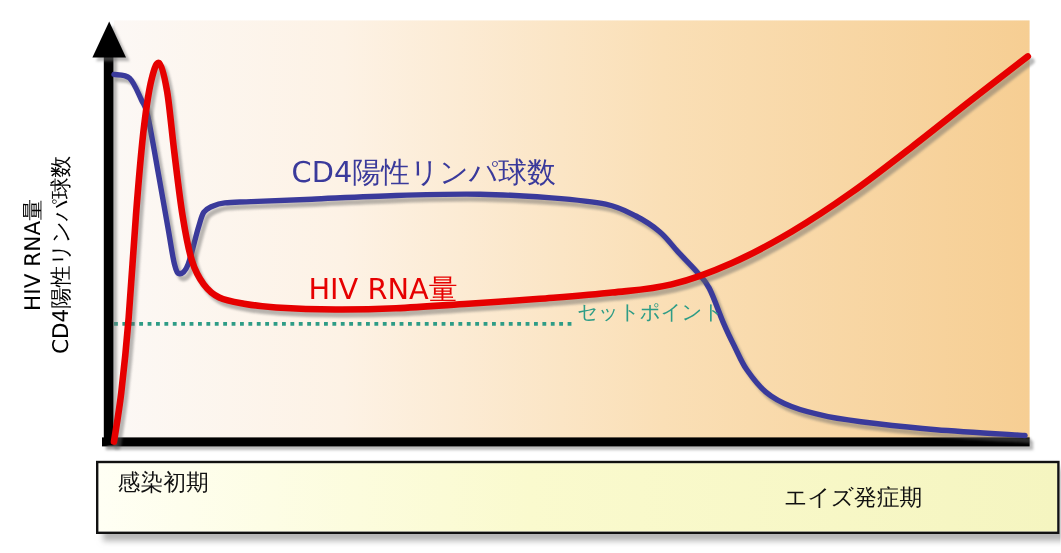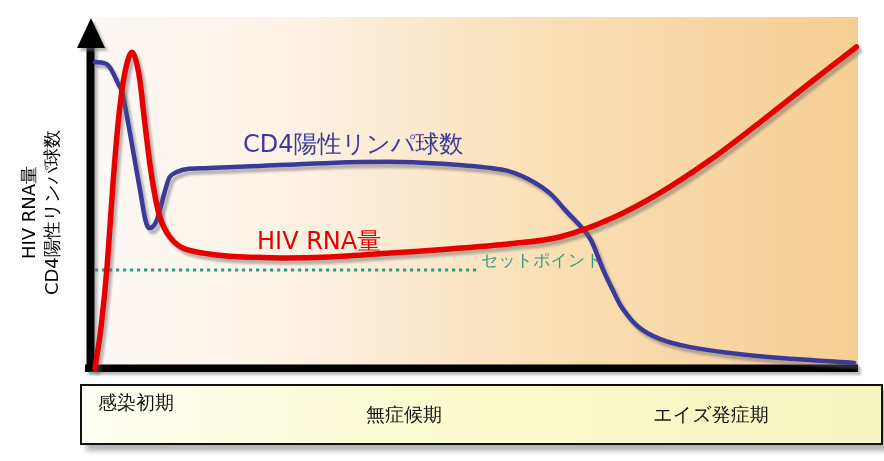--- a/index.html
+++ b/index.html
@@ -80,17 +80,16 @@
   <div class="overlay-label cd4-label" style="color: rgb(58, 58, 155);">CD4陽性リンパ球数</div>
 
   <div class="overlay-label hiv-label" style="color: rgb(230, 0, 0);">HIV RNA量</div>
 
   <div class="overlay-label setpoint-label" style="color: rgb(46, 156, 134);">セットポイント</div>
 
   <div class="phase-bar">
     <div class="phase-acute">
       <div>感染初期</div>
     </div>
-    <div class="phase-center phase-asym">無症候期</div>
     <div class="phase-center phase-aids">エイズ発症期</div>
   </div>
 
 </div>
 
 </body></html>

